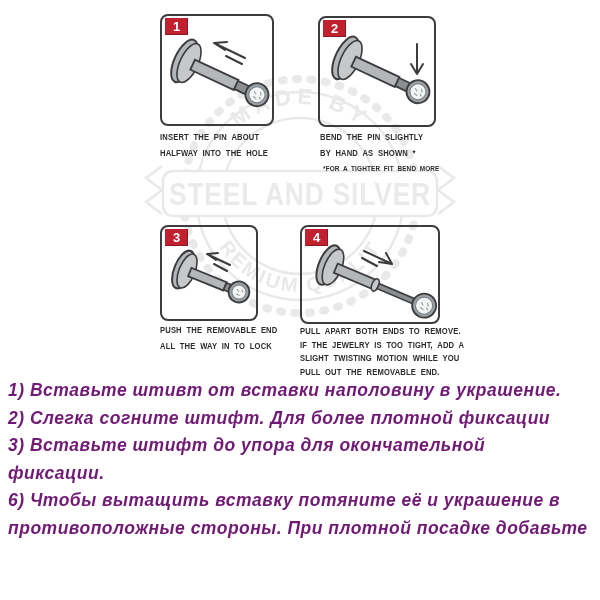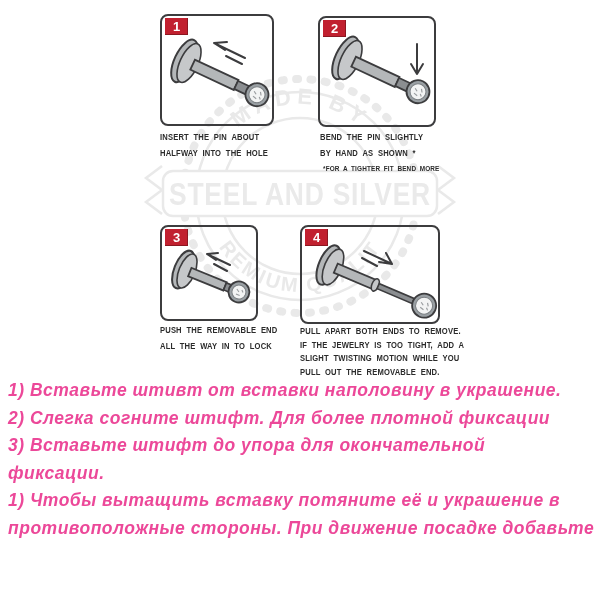--- a/index.html
+++ b/index.html
@@ -29,21 +29,21 @@
   #c2{left:320px;top:129px;}
   #c3{left:160px;top:322px;}
   #c4{left:300px;top:324px;}
   #c4{line-height:13.5px;}
   .footnote{position:absolute;z-index:1;left:323px;top:164px;font-weight:700;font-size:8px;
             letter-spacing:.2px;word-spacing:2px;color:#2b2b2b;white-space:nowrap;
             transform:scaleX(.8);transform-origin:left top;}
   
   .ru{position:absolute;z-index:1;left:8px;top:377px;width:590px;
       font-family:"Liberation Sans",sans-serif;font-style:italic;font-weight:700;
-      font-size:17.5px;line-height:27.5px;letter-spacing:.5px;color:#ec4899;white-space:nowrap;}
+      font-size:17.5px;line-height:27.5px;letter-spacing:.5px;color:#701a75;white-space:nowrap;}
   
   .ln{stroke:#3c3c3e;fill:none;stroke-width:2;stroke-linecap:round;stroke-linejoin:round;}
 </style>
 </head>
 <body>
 
 <div class="page">
 
   <svg class="wm" width="600" height="600" viewBox="0 0 600 600">
     <defs>
@@ -148,17 +148,17 @@
     <div>IF THE JEWELRY IS TOO TIGHT, ADD A</div>
     <div>SLIGHT TWISTING MOTION WHILE YOU</div>
     <div>PULL OUT THE REMOVABLE END.</div>
   </div>
 
   <div class="ru">
     <div>1) Вставьте штивт от вставки наполовину в украшение.</div>
     <div>2) Слегка согните штифт. Для более плотной фиксации</div>
     <div>3) Вставьте штифт до упора для окончательной</div>
     <div>фиксации.</div>
-    <div>1) Чтобы вытащить вставку потяните её и украшение в</div>
-    <div>противоположные стороны. При движение посадке добавьте</div>
+    <div>6) Чтобы вытащить вставку потяните её и украшение в</div>
+    <div>противоположные стороны. При плотной посадке добавьте</div>
   </div>
 
 </div>
 
 </body></html>

